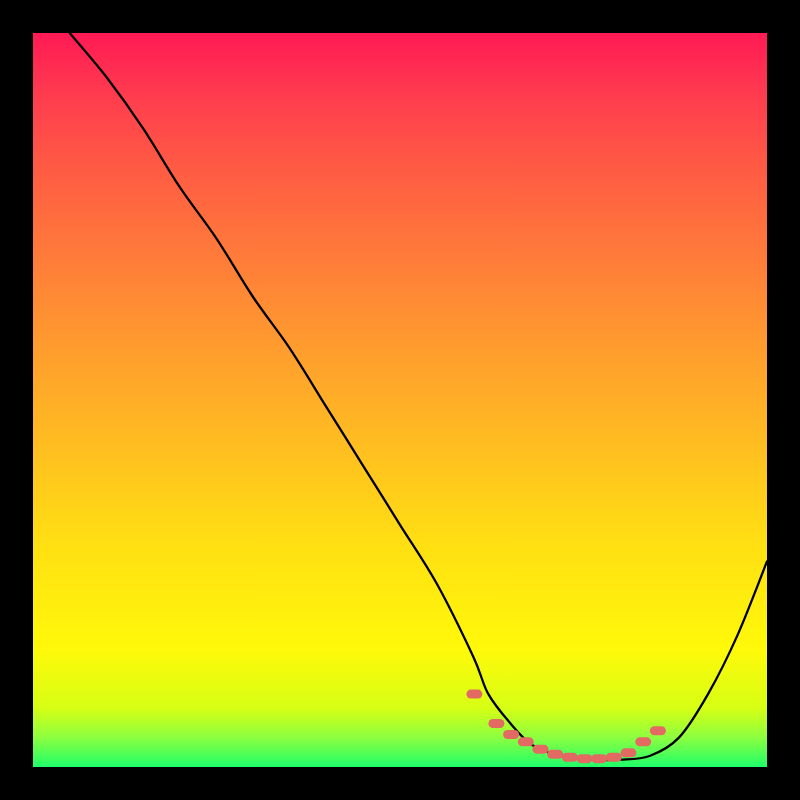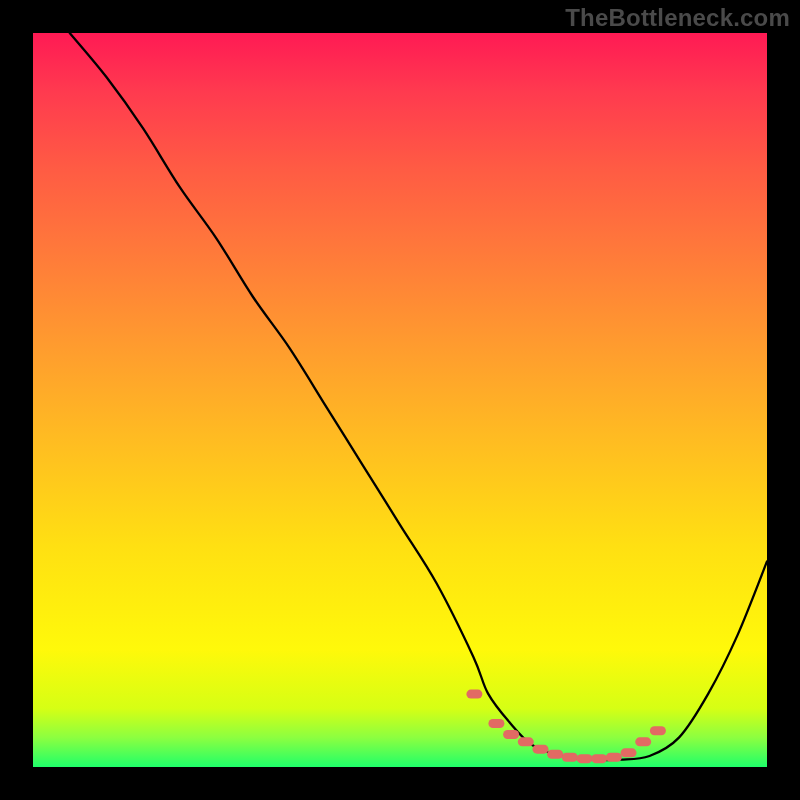--- a/index.html
+++ b/index.html
@@ -62,21 +62,20 @@
     top: 0;
     width: 100%;
     height: 100%;
   }
 </style>
 </head>
 <body>
 
 <div class="stage">
 
-  <div class="watermark">TheBottleneck.com</div>
 
   <div class="plot-area">
     <div class="gradient-bg"></div>
 
     <svg class="curve" viewBox="0 0 734 734" preserveAspectRatio="none">
       <g>
         <path id="curve-path" fill="none" stroke="#000000" stroke-width="2.3" stroke-linecap="round" stroke-linejoin="round" d="M 36.70 0.00 C 42.82 7.34, 61.17 28.14, 73.40 44.04 C 85.63 59.94, 97.87 77.07, 110.10 95.42 C 122.33 113.77, 134.57 135.79, 146.80 154.14 C 159.03 172.49, 171.27 187.17, 183.50 205.52 C 195.73 223.87, 207.97 245.89, 220.20 264.24 C 232.43 282.59, 244.67 297.27, 256.90 315.62 C 269.13 333.97, 281.37 354.77, 293.60 374.34 C 305.83 393.91, 318.07 413.49, 330.30 433.06 C 342.53 452.63, 354.77 472.21, 367.00 491.78 C 379.23 511.35, 391.47 528.48, 403.70 550.50 C 415.93 572.52, 431.84 605.55, 440.40 623.90 C 448.96 642.25, 448.96 649.59, 455.08 660.60 C 461.20 671.61, 469.76 681.40, 477.10 689.96 C 484.44 698.52, 490.56 706.48, 499.12 711.98 C 507.68 717.49, 518.69 720.54, 528.48 722.99 C 538.27 725.44, 548.05 726.05, 557.84 726.66 C 567.63 727.27, 577.41 727.27, 587.20 726.66 C 596.99 726.05, 606.77 726.66, 616.56 722.99 C 626.35 719.32, 636.13 715.04, 645.92 704.64 C 655.71 694.24, 665.49 677.73, 675.28 660.60 C 685.07 643.47, 694.85 623.90, 704.64 601.88 C 714.43 579.86, 729.11 540.71, 734.00 528.48"></path>
       </g>
       <g id="dots-group">
           <rect x="433.40" y="656.60" width="16" height="9" rx="4.5" ry="4.5" fill="#e26a63"></rect>

